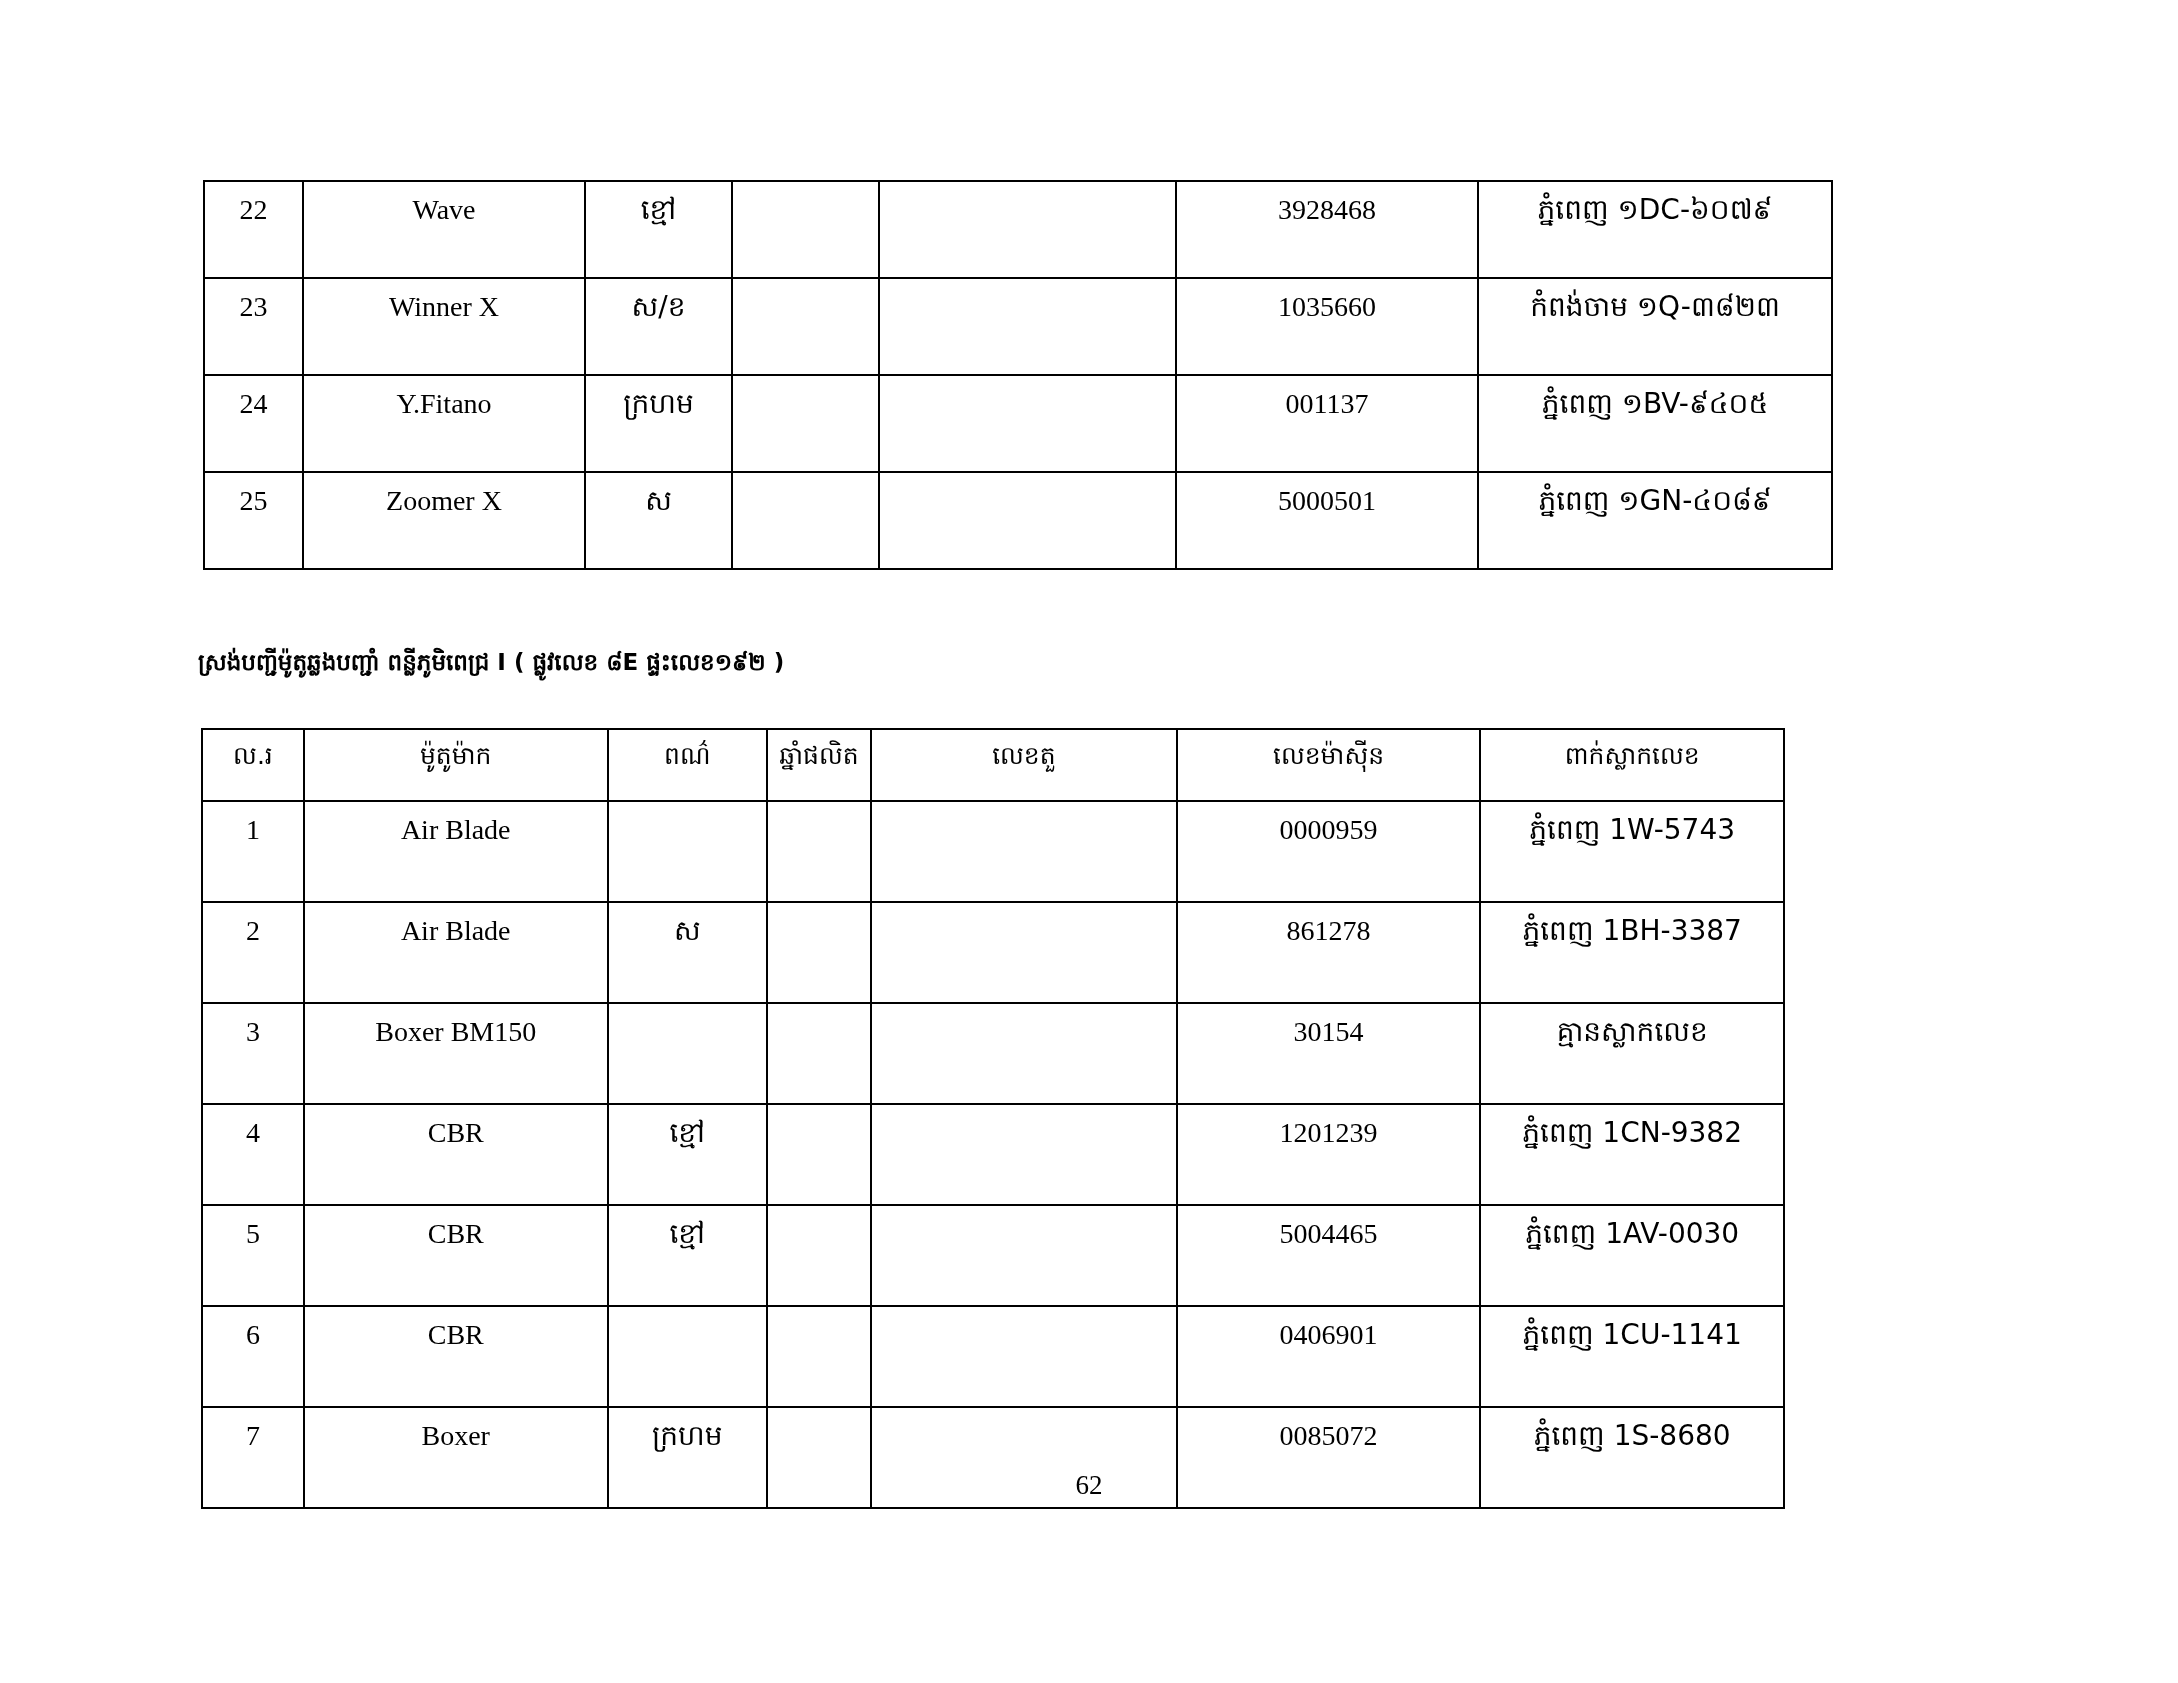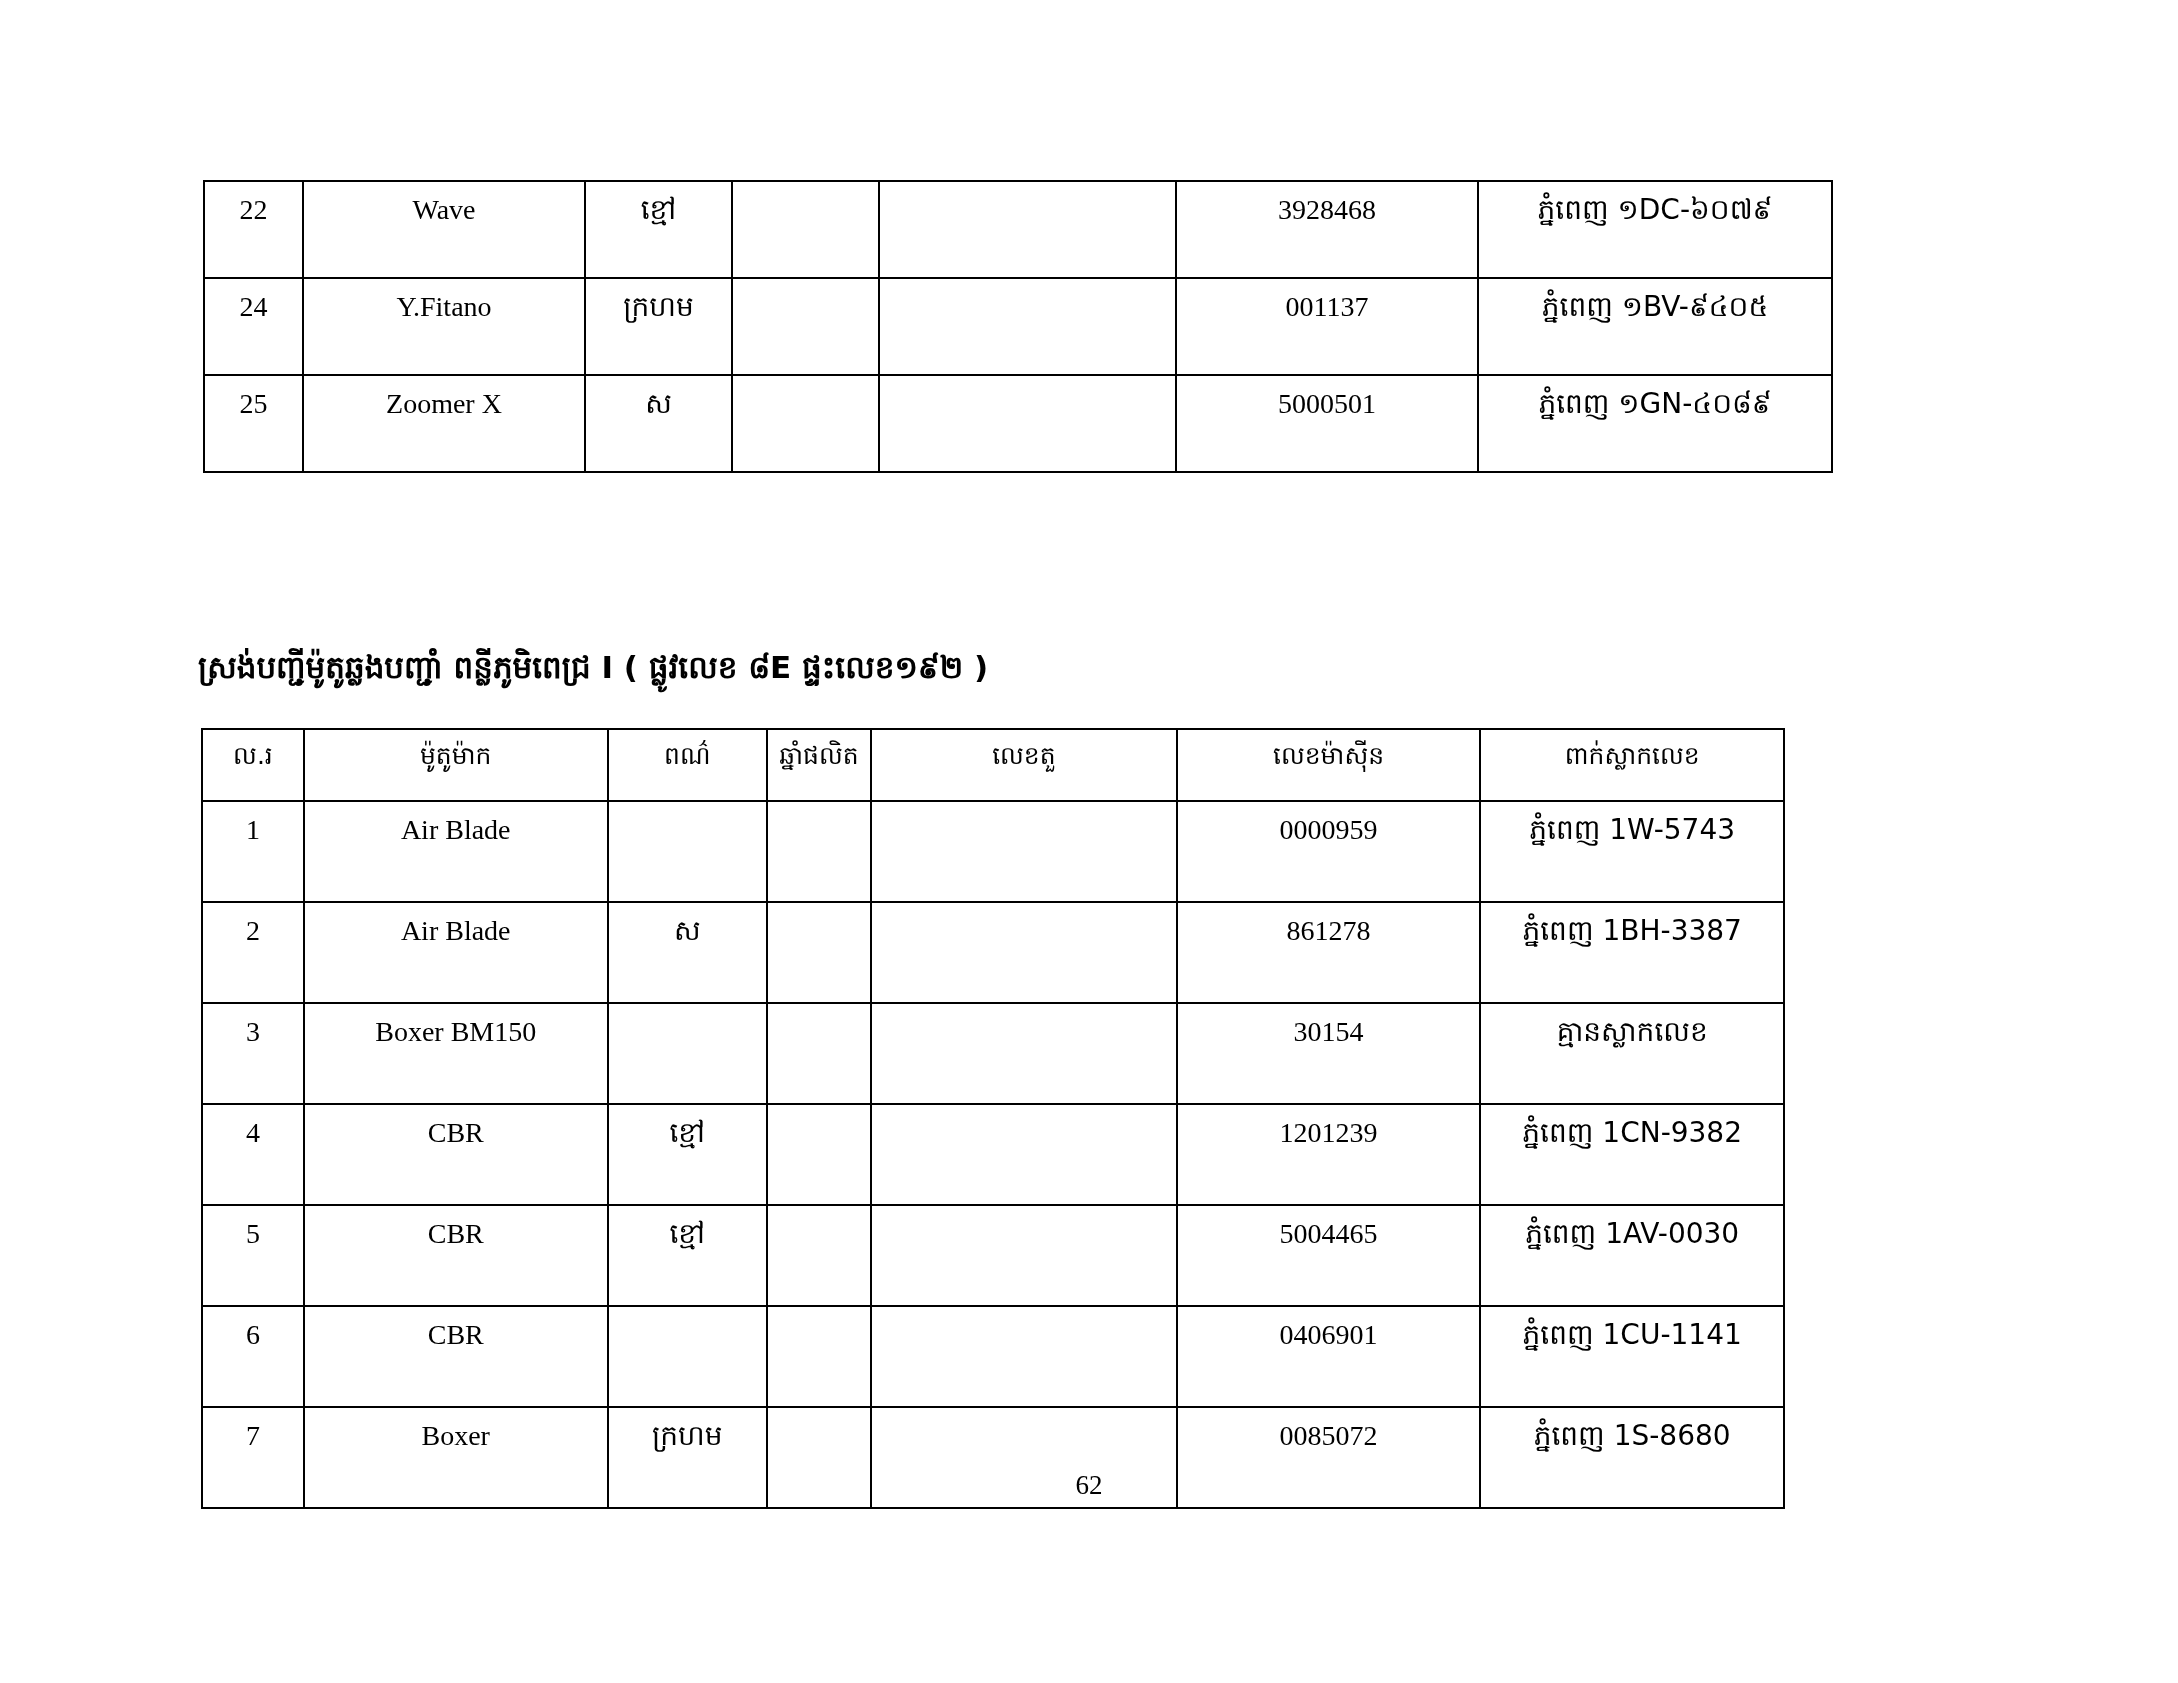--- a/index.html
+++ b/index.html
@@ -54,21 +54,21 @@
   }
 
   
   #section-heading {
     position: absolute;
     left: 198px;
     top: 648px;
     width: 1683px;
     font-family: "DejaVu Sans", sans-serif;
     font-weight: bold;
-    font-size: 31px;
+    font-size: 23px;
     white-space: nowrap;
   }
   #section-heading .paren {
     font-weight: bold;
   }
 
   
   #table-main {
     position: absolute;
     left: 201px;
@@ -113,20 +113,29 @@
       <tr>
         <td>22</td>
         <td>Wave</td>
         <td class="khmer">ខ្មៅ</td>
         <td></td>
         <td></td>
         <td>3928468</td>
         <td class="khmer">ភ្នំពេញ ១DC-៦០៧៩</td>
       </tr>
       <tr>
+        <td>23</td>
+        <td>Winner X</td>
+        <td class="khmer">ស/ខ</td>
+        <td></td>
+        <td></td>
+        <td>1035660</td>
+        <td class="khmer">កំពង់ចាម ១Q-៣៨២៣</td>
+      </tr>
+      <tr>
         <td>24</td>
         <td>Y.Fitano</td>
         <td class="khmer">ក្រហម</td>
         <td></td>
         <td></td>
         <td>001137</td>
         <td class="khmer">ភ្នំពេញ ១BV-៩៤០៥</td>
       </tr>
       <tr>
         <td>25</td>

